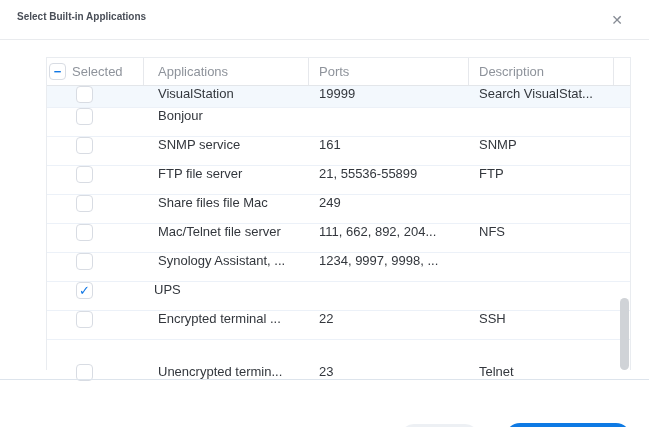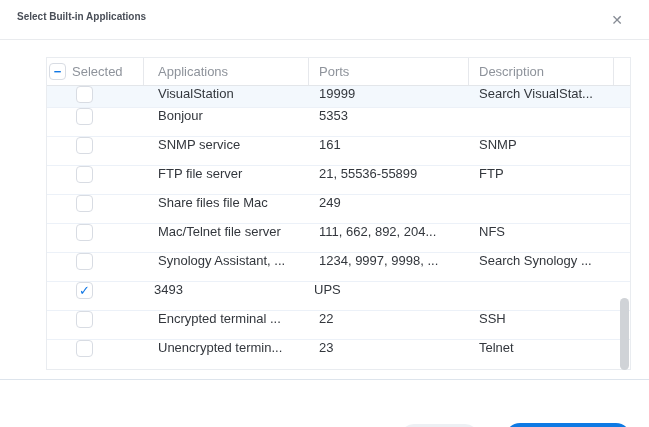--- a/index.html
+++ b/index.html
@@ -35,21 +35,21 @@
   .col-sel{width:97px;}
   .col-app{width:165px;padding-left:14px;}
   .col-ports{width:160px;padding-left:10px;}
   .col-desc{width:145px;padding-left:10px;}
   .col-gutter{flex:1;}
   .thead .col-sel{padding-left:2px;gap:6px;}
   .th-label{white-space:nowrap;}
 
   .tbody{font-size:13px;color:var(--body-text);}
   .row{display:flex;height:29px;border-bottom:1px solid var(--row-line);align-items:flex-start;background:#fff;cursor:pointer;}
-  .row:last-child{border-bottom:none;}
+  .row:last-child{border-bottom:none;margin-top:24px;}
   .row.clipped{height:22px;overflow:hidden;}
   .row.highlight{background:var(--row-highlight);}
   .row .col{display:flex;align-items:center;overflow:hidden;white-space:nowrap;}
   .row .col-sel{padding-left:29px;}
 
   
   .cb{width:17px;height:17px;border:1px solid #d8dce3;border-radius:4px;background:#fff;
       display:inline-flex;align-items:center;justify-content:center;flex:none;cursor:pointer;}
   .cb .glyph{color:var(--accent);font-size:13px;font-weight:bold;line-height:1;}
 
@@ -99,21 +99,20 @@
     <div class="col col-desc cell-desc">Search VisualStat...</div>
   </div>
 
   <div class="row">
     <div class="col col-sel">
       <span class="cb">
         <span class="glyph"></span>
       </span>
     </div>
     <div class="col col-app cell-app">Bonjour</div>
-    <div class="col col-ports cell-ports">5353</div>
   </div>
 
   <div class="row">
     <div class="col col-sel">
       <span class="cb">
         <span class="glyph"></span>
       </span>
     </div>
     <div class="col col-app cell-app">SNMP service</div>
     <div class="col col-ports cell-ports">161</div>
@@ -153,30 +152,28 @@
   </div>
 
   <div class="row">
     <div class="col col-sel">
       <span class="cb">
         <span class="glyph"></span>
       </span>
     </div>
     <div class="col col-app cell-app">Synology Assistant, ...</div>
     <div class="col col-ports cell-ports">1234, 9997, 9998, ...</div>
-    <div class="col col-desc cell-desc">Search Synology ...</div>
   </div>
 
   <div class="row">
     <div class="col col-sel">
       <span class="cb checked">
         <span class="glyph">✓</span>
       </span>
     </div>
-    <div class="col col-ports cell-ports">3493</div>
     <div class="col col-desc cell-desc">UPS</div>
   </div>
 
   <div class="row">
     <div class="col col-sel">
       <span class="cb">
         <span class="glyph"></span>
       </span>
     </div>
     <div class="col col-app cell-app">Encrypted terminal ...</div>

